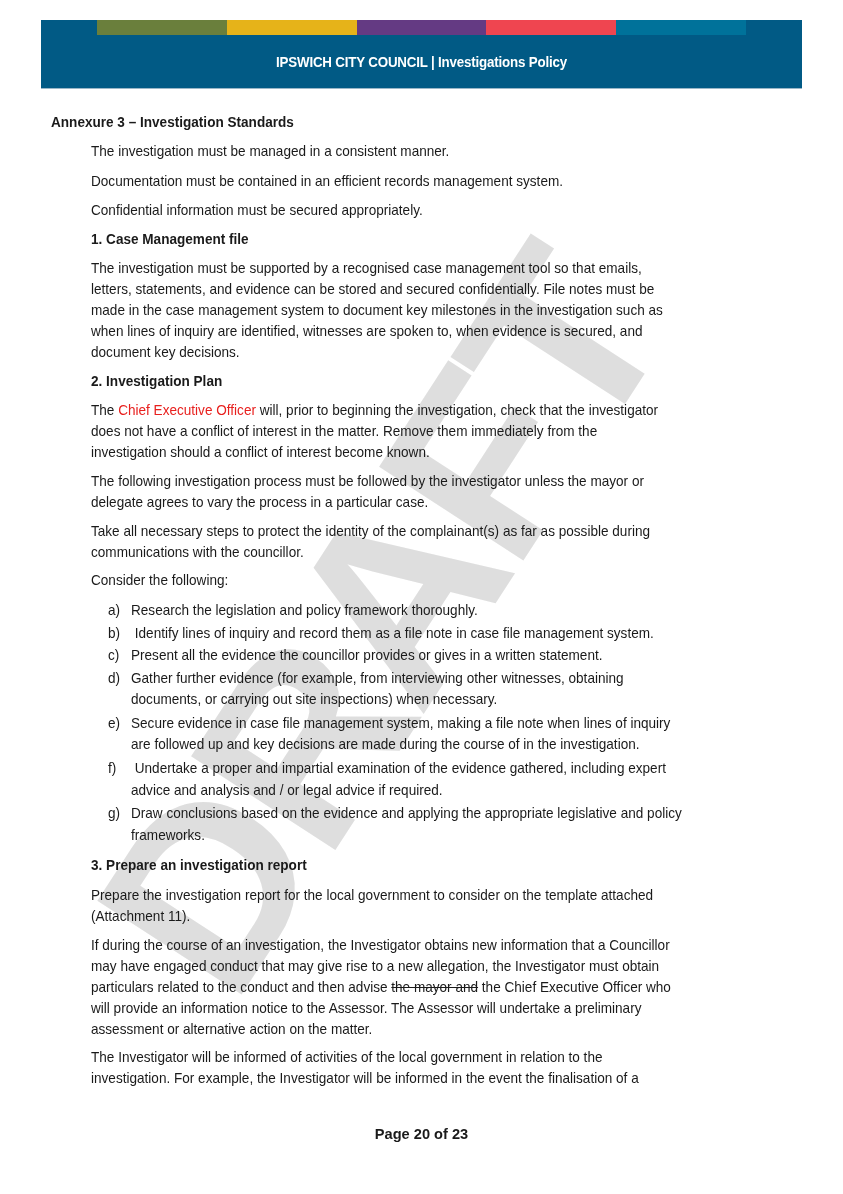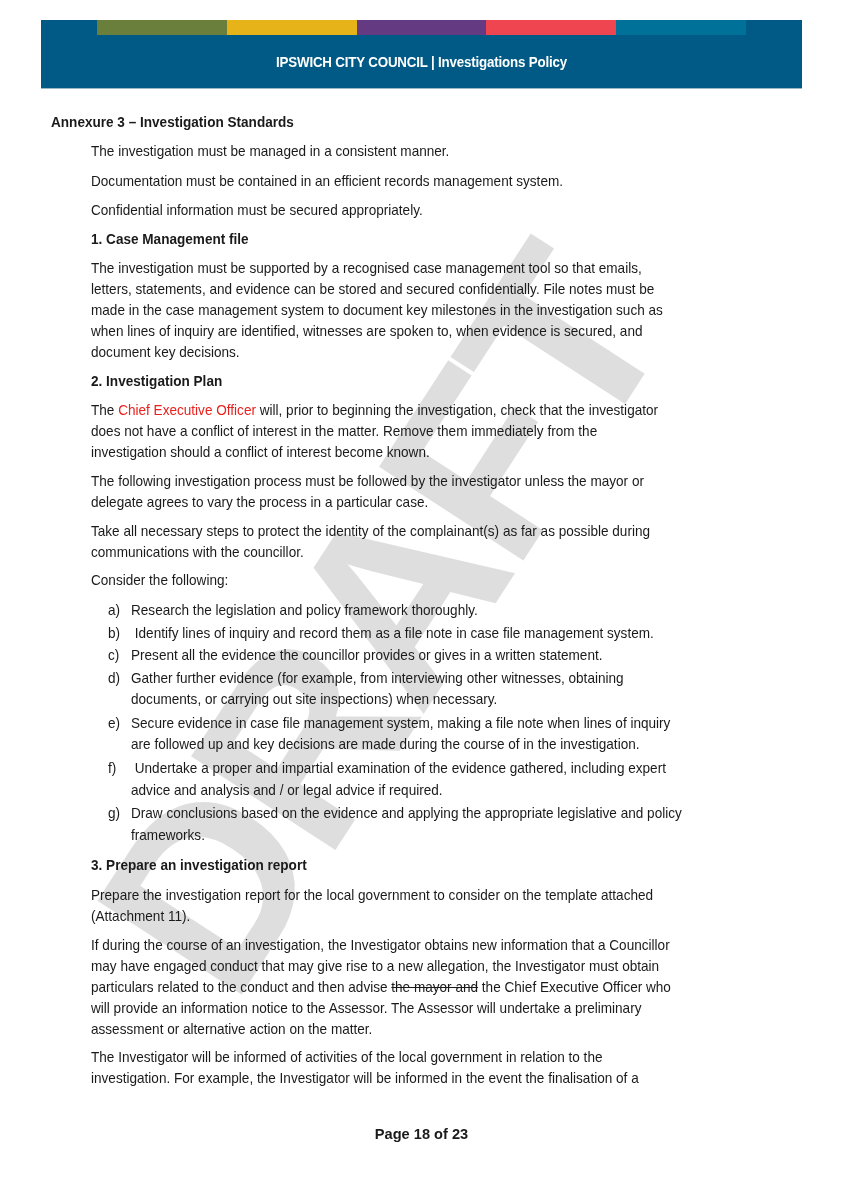--- a/index.html
+++ b/index.html
@@ -116,13 +116,13 @@
   <div class="t" style="left:91px;top:935px;">If during the course of an investigation, the Investigator obtains new information that a Councillor</div>
   <div class="t" style="left:91px;top:956px;">may have engaged conduct that may give rise to a new allegation, the Investigator must obtain</div>
   <div class="t" style="left:91px;top:977px;"><span>particulars related to the conduct and then advise </span><span class="strike">the mayor and</span><span> the Chief Executive Officer who</span></div>
   <div class="t" style="left:91px;top:998px;">will provide an information notice to the Assessor. The Assessor will undertake a preliminary</div>
   <div class="t" style="left:91px;top:1019px;">assessment or alternative action on the matter.</div>
 
   <div class="t" style="left:91px;top:1047px;">The Investigator will be informed of activities of the local government in relation to the</div>
   <div class="t" style="left:91px;top:1068px;">investigation. For example, the Investigator will be informed in the event the finalisation of a</div>
 </div>
 
-<div class="footer">Page 18 of 23</div>
+<div class="footer">Page 20 of 23</div>
 
 </body></html>

